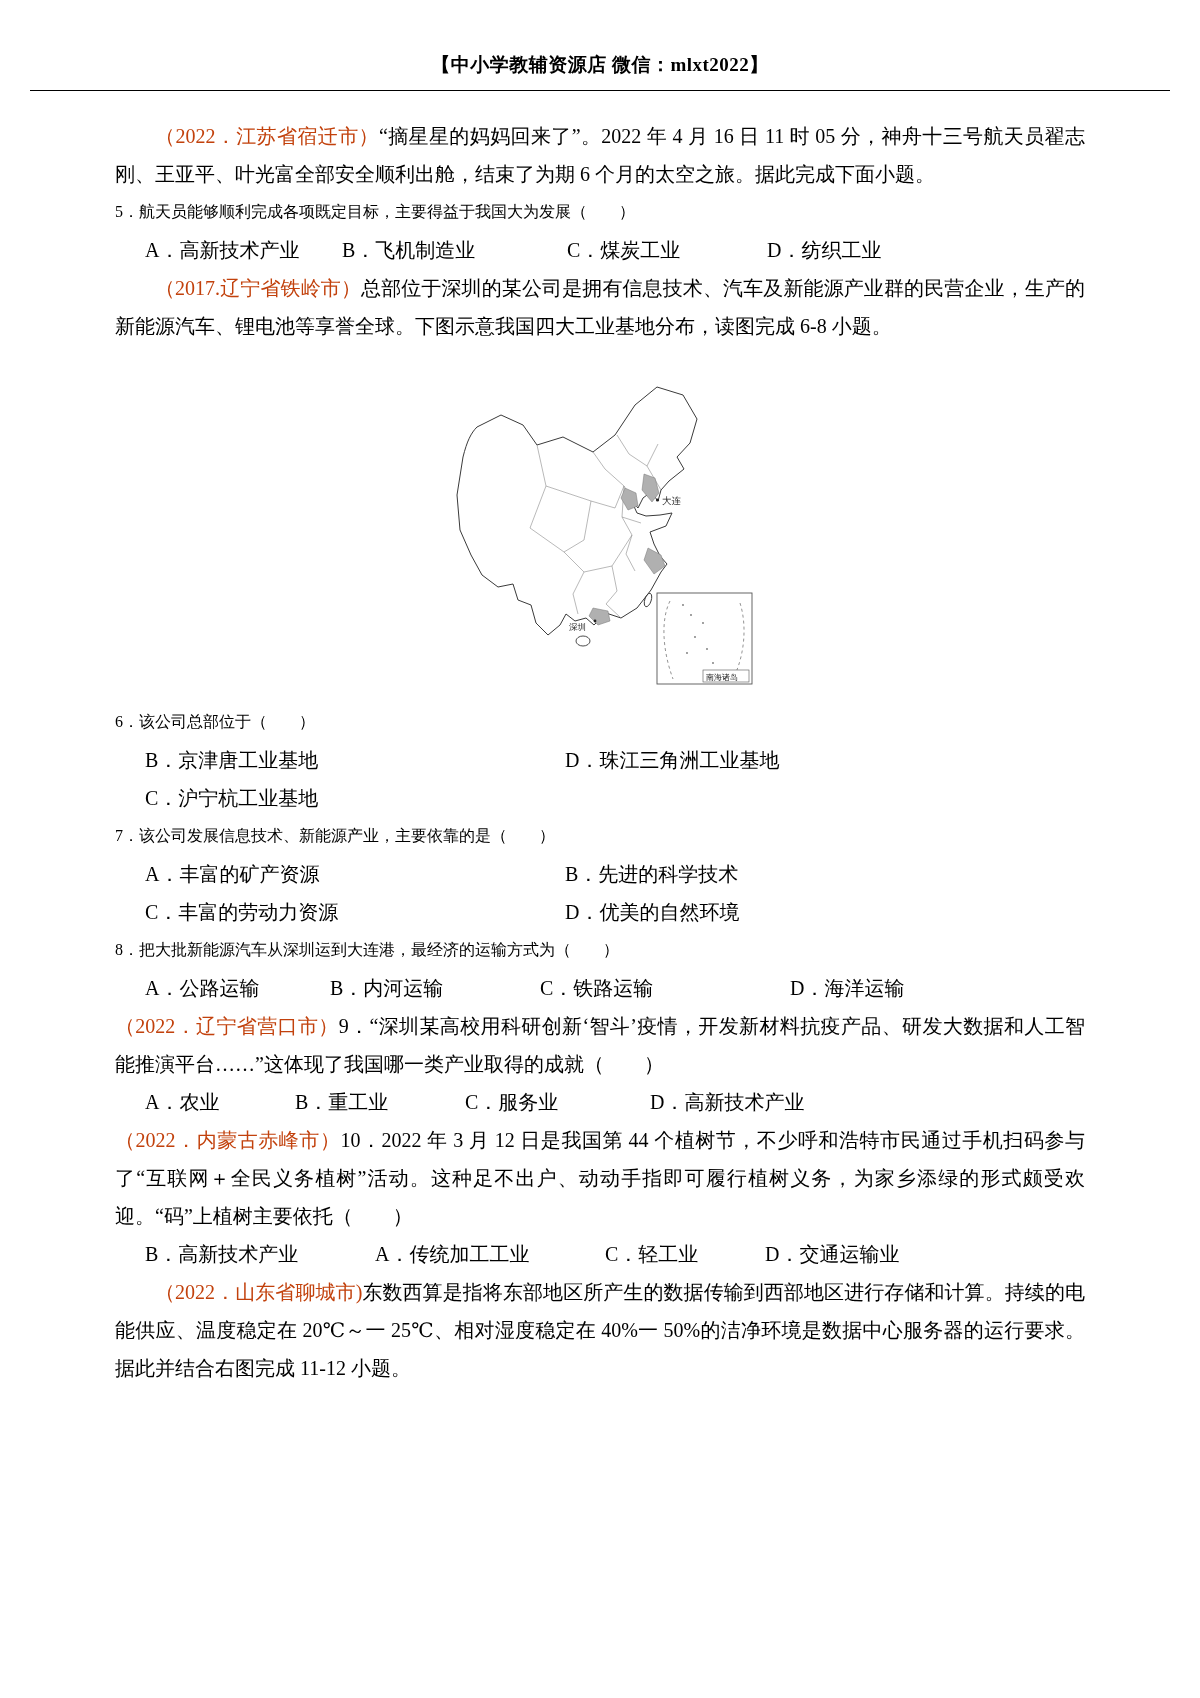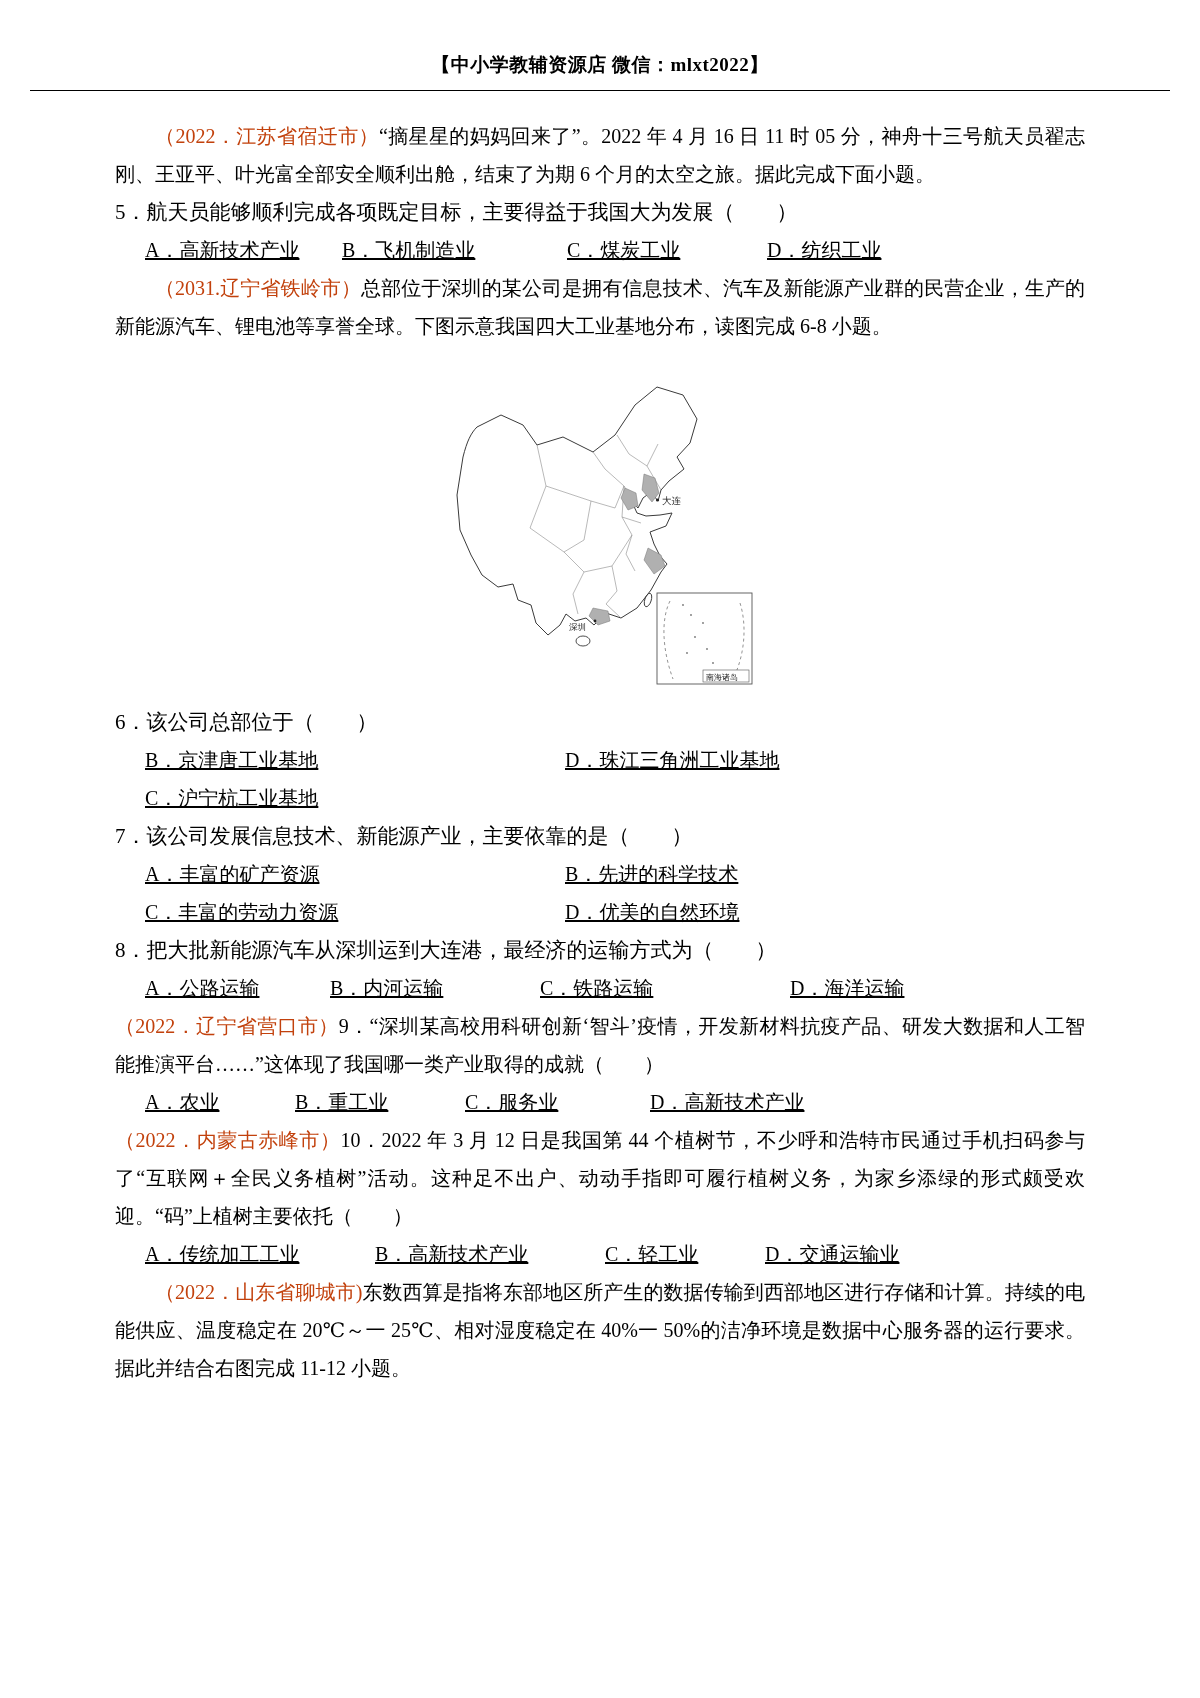--- a/index.html
+++ b/index.html
@@ -30,31 +30,30 @@
   .content { margin-top: 26px; }
   .para {
     font-size: 20px;
     line-height: 38px;
     text-align: justify;
     margin: 0;
   }
   .indent { text-indent: 2em; }
   .src { color: #c2410c; }
   .stem {
-    font-size: 21px;
+    font-size: 16px;
     line-height: 38px;
     margin: 0;
   }
   .opts {
     display: grid;
     padding-left: 30px;
     font-size: 20px;
     line-height: 38px;
     box-sizing: border-box;
-    text-decoration: underline;
   }
   .opts-q5  { grid-template-columns: 197px 225px 200px auto; }
   .opts-q8  { grid-template-columns: 185px 210px 250px auto; }
   .opts-q9  { grid-template-columns: 150px 170px 185px auto; }
   .opts-q10 { grid-template-columns: 230px 230px 160px auto; }
   .opts-2col { grid-template-columns: 420px auto; }
   .map-wrap {
     text-align: center;
     margin: 12px 0 12px 0;
   }
@@ -81,21 +80,21 @@
     <p class="para indent"><span class="src">（2022．江苏省宿迁市）</span><span>“摘星星的妈妈回来了”。2022 年 4 月 16 日 11 时 05 分，神舟十三号航天员翟志刚、王亚平、叶光富全部安全顺利出舱，结束了为期 6 个月的太空之旅。据此完成下面小题。</span></p>
 
     <p class="stem">5．航天员能够顺利完成各项既定目标，主要得益于我国大为发展（　　）</p>
     <div class="opts opts-q5">
       <span>A．高新技术产业</span>
       <span>B．飞机制造业</span>
       <span>C．煤炭工业</span>
       <span>D．纺织工业</span>
     </div>
 
-    <p class="para indent"><span class="src">（2031.辽宁省铁岭市）</span><span>总部位于深圳的某公司是拥有信息技术、汽车及新能源产业群的民营企业，生产的新能源汽车、锂电池等享誉全球。下图示意我国四大工业基地分布，读图完成 6-8 小题。</span></p>
+    <p class="para indent"><span class="src">（2017.辽宁省铁岭市）</span><span>总部位于深圳的某公司是拥有信息技术、汽车及新能源产业群的民营企业，生产的新能源汽车、锂电池等享誉全球。下图示意我国四大工业基地分布，读图完成 6-8 小题。</span></p>
 
     <div class="map-wrap">
       <svg width="310" height="330" viewBox="0 0 310 330" xmlns="http://www.w3.org/2000/svg">
 
         <path class="map-outline" d="M18,100 C22,84 26,76 32,70 L56,58 L78,68 L92,88 L118,80 L148,95 L170,78 L190,48 L212,30 L238,38 L252,62 L245,86 L232,100 L239,112 L224,124 L216,133 L213,144 L206,135 L198,141 L193,151 L187,145 L192,156 L201,159 L215,158 L227,156 L221,169 L205,175 L209,187 L215,199 L222,207 L216,215 L206,233 L192,251 L176,261 L161,256 L149,268 L141,261 L130,264 L121,257 L115,268 L103,278 L91,266 L86,248 L73,243 L68,227 L53,230 L37,218 L26,198 L15,173 L12,138 Z"></path>
 
         <path class="map-province" d="M92,88 L101,129 L85,171 M85,171 L119,195 L139,183 L146,144 L101,129 M146,144 L170,151 L179,129 L160,112 M148,95 L160,112 M179,129 L177,160 L187,178 L181,197 L190,214 M119,195 L139,215 L128,237 L133,257 M139,215 L167,209 L187,178 M167,209 L172,234 L161,247 M216,133 L202,109 L213,87 M202,109 L184,97 L172,78 M187,145 L179,129 M177,160 L196,166 M161,247 L176,261"></path>
 
         <path class="map-base" d="M199,117 L210,121 L214,136 L207,145 L197,133 Z"></path>
         <path class="map-base" d="M180,131 L191,136 L193,149 L183,153 L176,141 Z"></path>
@@ -153,22 +152,22 @@
     <p class="para"><span class="src">（2022．辽宁省营口市）</span><span>9．“深圳某高校用科研创新‘智斗’疫情，开发新材料抗疫产品、研发大数据和人工智能推演平台……”这体现了我国哪一类产业取得的成就（　　）</span></p>
     <div class="opts opts-q9">
       <span>A．农业</span>
       <span>B．重工业</span>
       <span>C．服务业</span>
       <span>D．高新技术产业</span>
     </div>
 
     <p class="para"><span class="src">（2022．内蒙古赤峰市）</span><span>10．2022 年 3 月 12 日是我国第 44 个植树节，不少呼和浩特市民通过手机扫码参与了“互联网＋全民义务植树”活动。这种足不出户、动动手指即可履行植树义务，为家乡添绿的形式颇受欢迎。“码”上植树主要依托（　　）</span></p>
     <div class="opts opts-q10">
+      <span>B．高新技术产业</span>
       <span>A．传统加工工业</span>
-      <span>B．高新技术产业</span>
       <span>C．轻工业</span>
       <span>D．交通运输业</span>
     </div>
 
     <p class="para indent"><span class="src">（2022．山东省聊城市)</span><span>东数西算是指将东部地区所产生的数据传输到西部地区进行存储和计算。持续的电能供应、温度稳定在 20℃～一 25℃、相对湿度稳定在 40%一 50%的洁净环境是数据中心服务器的运行要求。据此并结合右图完成 11-12 小题。</span></p>
 
   </div>
 </div>
 
 </body></html>

